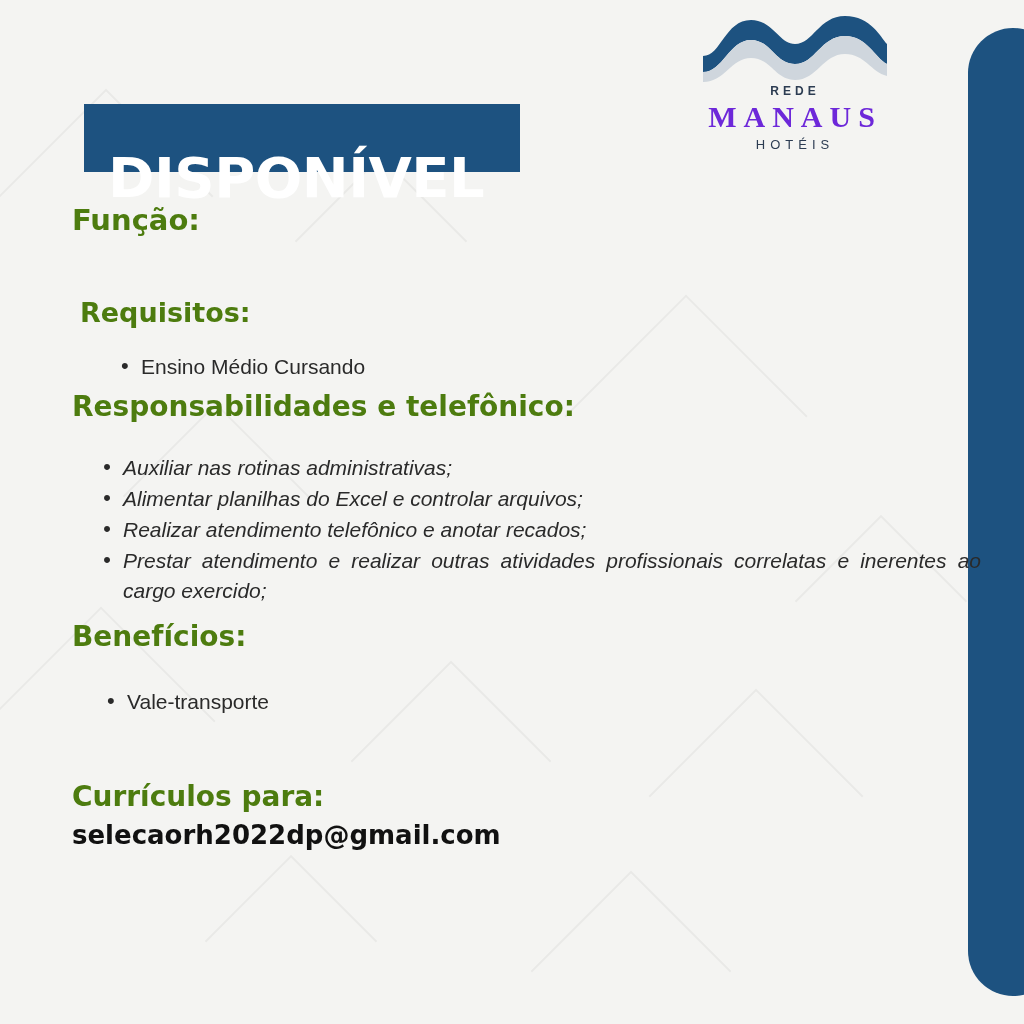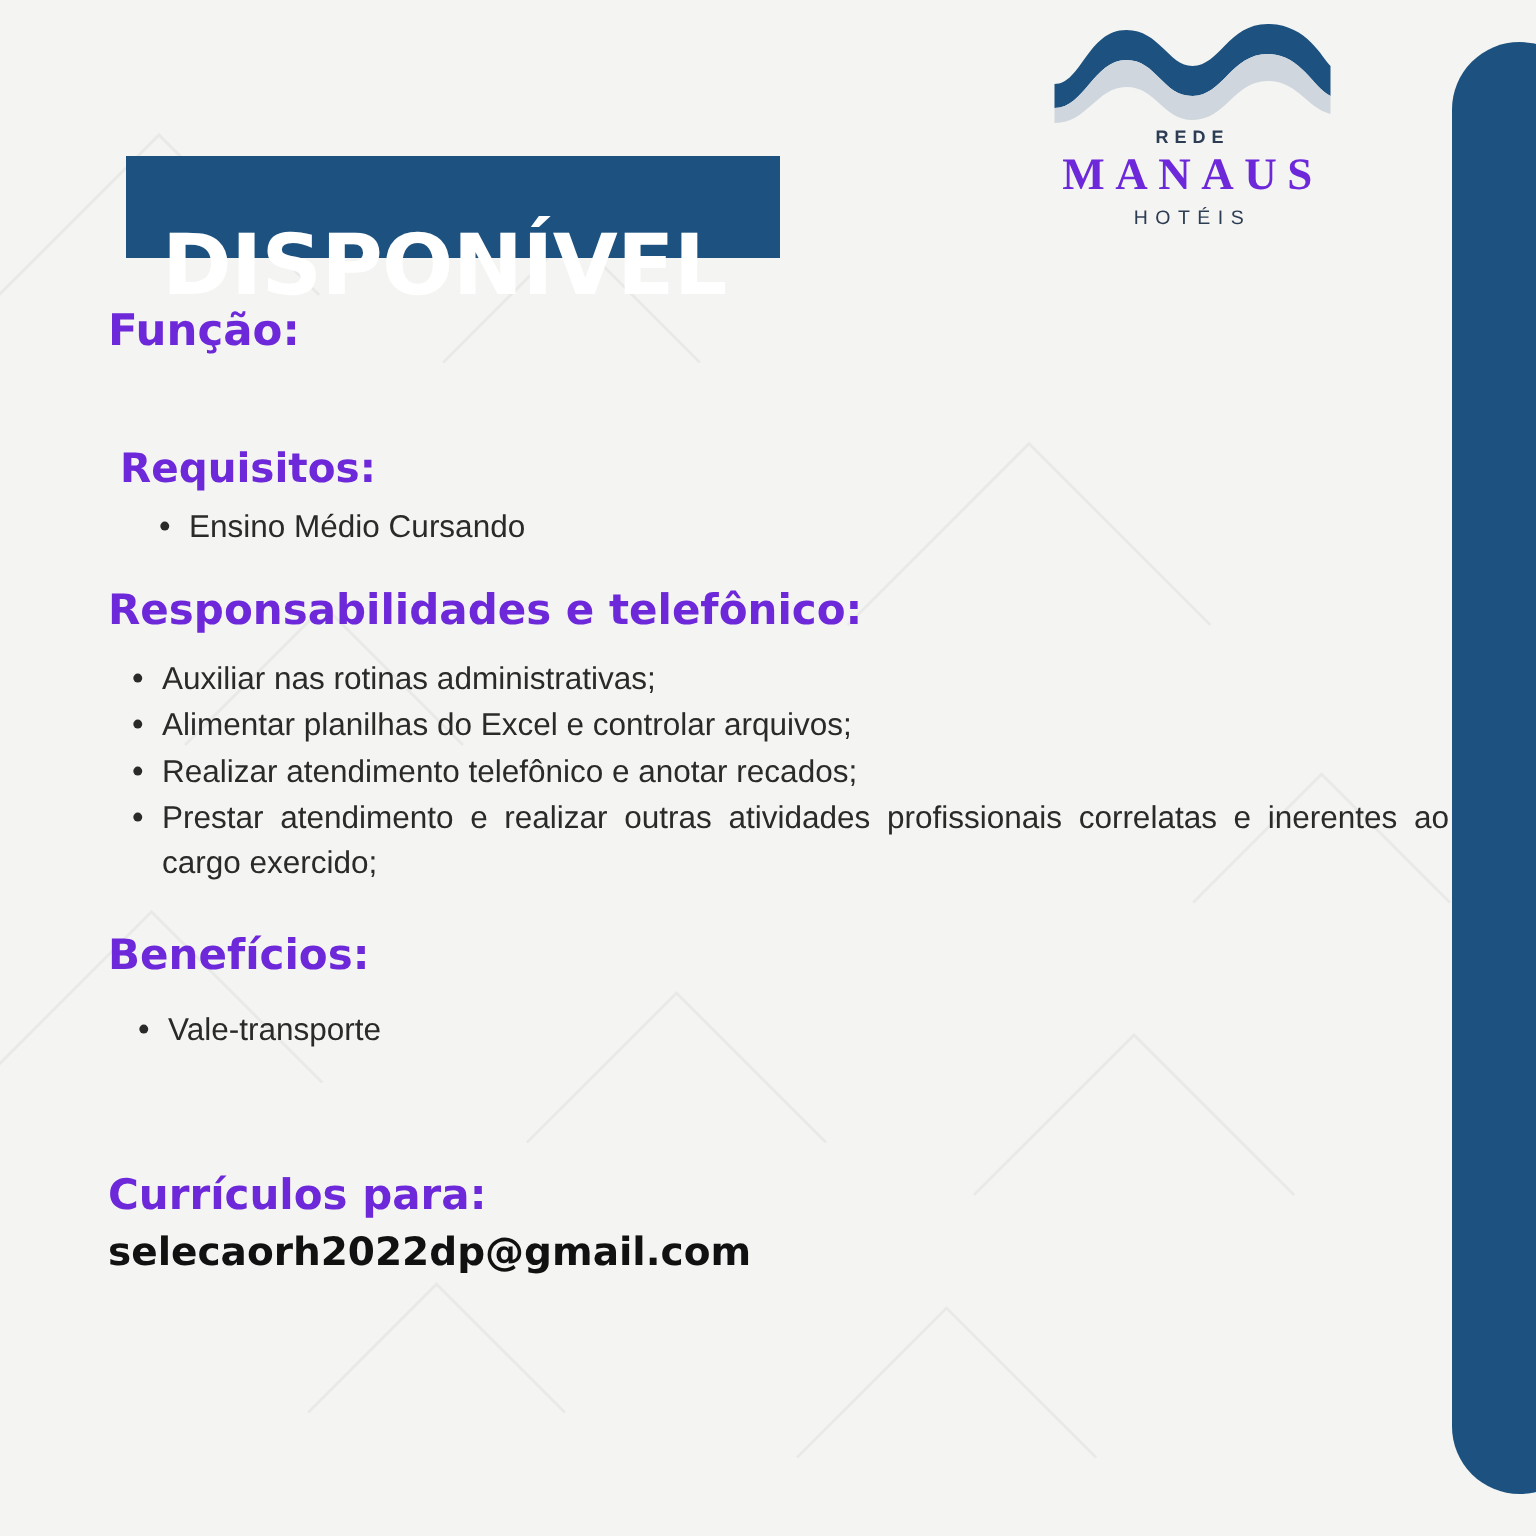--- a/index.html
+++ b/index.html
@@ -109,21 +109,21 @@
     font-size: 13px;
     letter-spacing: 5px;
     color: #2c3c52;
     margin-top: 3px;
   }
 
   
   .lbl {
     position: absolute;
     font-weight: bold;
-    color: #6d28d9;
+    color: #4d7c0f;
     font-family: "DejaVu Sans", sans-serif;
   }
   .funcao-label { left: 72px; top: 203px; font-size: 29px; }
   .funcao-value {
     position: absolute;
     left: 72px; top: 245px;
     font-size: 33px;
     font-weight: bold;
     color: #1d5f9e;
     letter-spacing: 0.5px;
@@ -137,42 +137,42 @@
     position: absolute;
     left: 72px; top: 820px;
     font-size: 26px;
     font-weight: bold;
     color: #111111;
     font-family: "DejaVu Sans", sans-serif;
   }
 
   ul.bullets {
     position: absolute;
-    margin: 0;
+    margin: 15px;
     padding-left: 26px;
     list-style: none;
     color: #2a2a2a;
     font-size: 21px;
     line-height: 30px;
   }
   ul.bullets li {
     position: relative;
     padding-left: 20px;
     margin-bottom: 1px;
   }
   ul.bullets li::before {
     content: "\2022";
     position: absolute;
     left: 0;
     top: -1px;
     font-size: 22px;
     color: #2a2a2a;
   }
   .req-list { left: 80px; top: 337px; width: 600px; }
-  .resp-list { left: 62px; top: 438px; width: 878px; }
+  .resp-list { left: 62px; top: 438px; width: 878px; font-style: italic; }
   .resp-list li.justify { text-align: justify; }
   .ben-list { left: 66px; top: 672px; width: 600px; }
 </style>
 </head>
 <body>
 
 <div id="poster">
 
   <div class="bg-marks">
     <div class="chev" style="left:30px;  top:120px; width:150px; height:150px;"></div>

